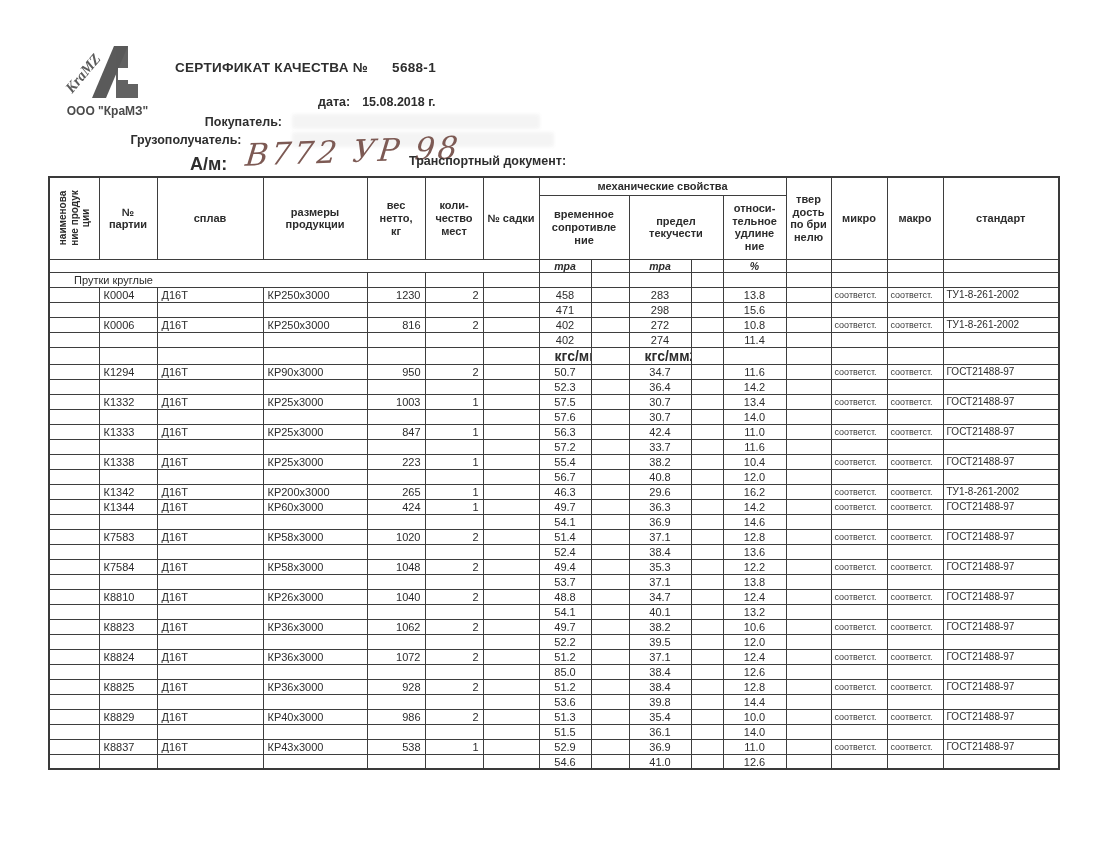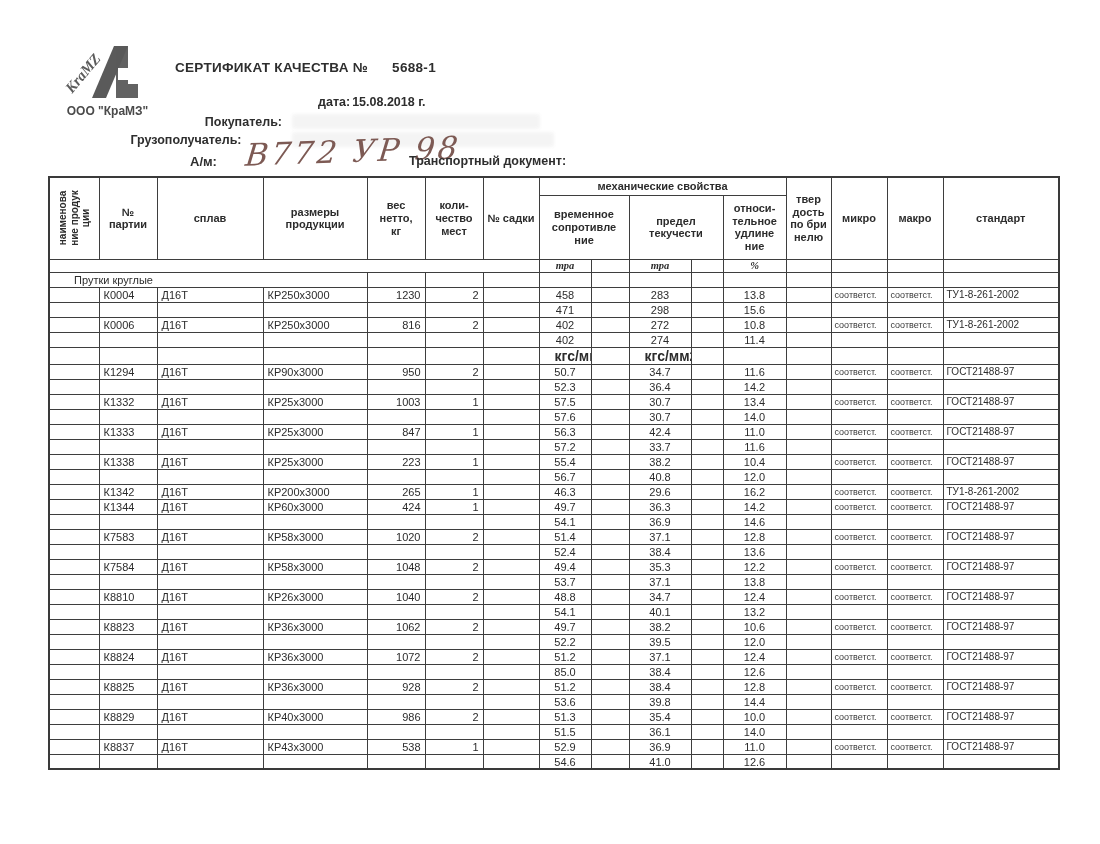--- a/index.html
+++ b/index.html
@@ -6,38 +6,38 @@
   html,body { width:1100px; height:844px; background:#ffffff; font-family:"Liberation Sans", sans-serif; position:relative; overflow:hidden; }
   .abs { position:absolute; }
   .b { font-weight:bold; color:#2e2e2e; }
 
   
   #logo { left:55px; top:38px; width:105px; text-align:center; }
   #logo .company { font-size:12px; font-weight:bold; color:#4a4a4a; margin-top:-2px; white-space:nowrap; }
   #title-row { left:175px; top:60px; font-size:13.5px; letter-spacing:.3px; }
   #title-row .num { margin-left:24px; }
   #date-row { left:318px; top:95px; font-size:12.5px; }
-  #date-row .val { margin-left:2px; }
+  #date-row .val { margin-left:12px; }
   #buyer { left:90px; top:115px; width:192px; text-align:right; font-size:12.5px; }
   #consignee { left:90px; top:133px; width:192px; text-align:center; font-size:12.5px; }
-  #vehicle-label { left:190px; top:154px; font-size:13px; }
+  #vehicle-label { left:190px; top:154px; font-size:18px; }
   #handwriting { left:246px; top:133px; font-family:"DejaVu Serif", serif; font-style:italic;
                  font-size:31px; color:#7d5a54; transform:skewX(-8deg) rotate(-2deg); letter-spacing:3px; white-space:nowrap; }
   #transport { left:409px; top:154px; font-size:12.5px; }
   .redact { background:#f3f3f3; filter:blur(1.5px); opacity:.85; border-radius:2px; }
 
   
   table { position:absolute; left:48px; top:176px; width:1010px; border-collapse:collapse; table-layout:fixed;
           border:2px solid #3a3a3a; }
   th, td { border:1px solid #3e3e3e; color:#2c2c2c; font-size:11px; height:15px; padding:0 2px;
            overflow:hidden; white-space:nowrap; text-align:center; vertical-align:middle; }
   thead th { font-weight:bold; white-space:pre-line; line-height:1.18; padding:2px 1px; }
   tr.h1 th.mech { height:16px; }
   tr.h2 th { height:64px; }
-  tr.h3 td { height:13px;font-family:Liberation Serif, serif; }
+  tr.h3 td { height:13px; }
   th.prodcol { position:relative; }
   .vert { position:absolute; left:50%; top:50%; transform:translate(-50%,-50%) rotate(-90deg);
           width:80px; font-size:10px; line-height:1.15; white-space:pre-line; text-align:center; }
   .uhdr { font-style:italic; font-weight:bold; font-size:10.5px; }
   td.al { text-align:left; padding-left:4px; }
   td.ar { text-align:right; padding-right:4px; }
   td.sm { font-size:9px; text-align:left; padding-left:3px; color:#3a3a3a; }
   td.st { font-size:10px; text-align:left; padding-left:3px; }
   td.uval { font-weight:bold; font-size:14px;padding-left:15px; }
   td.group { font-size:11px;padding-left:24px; }

